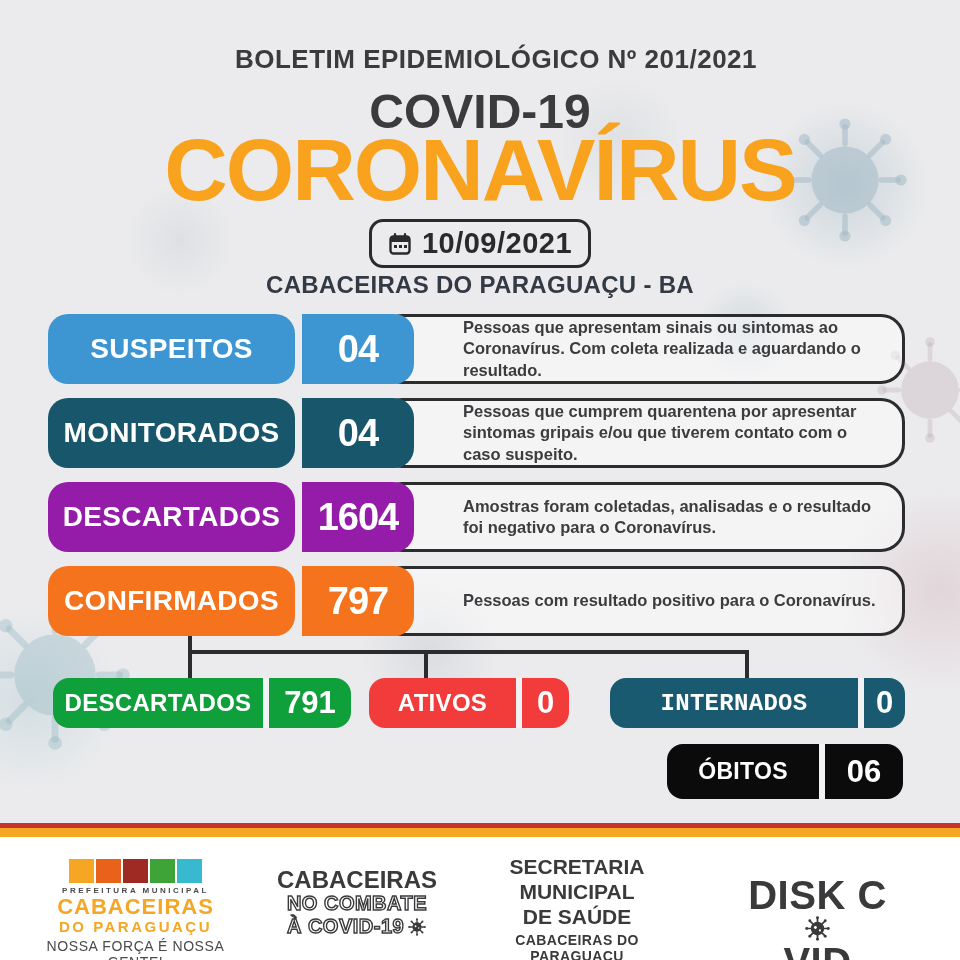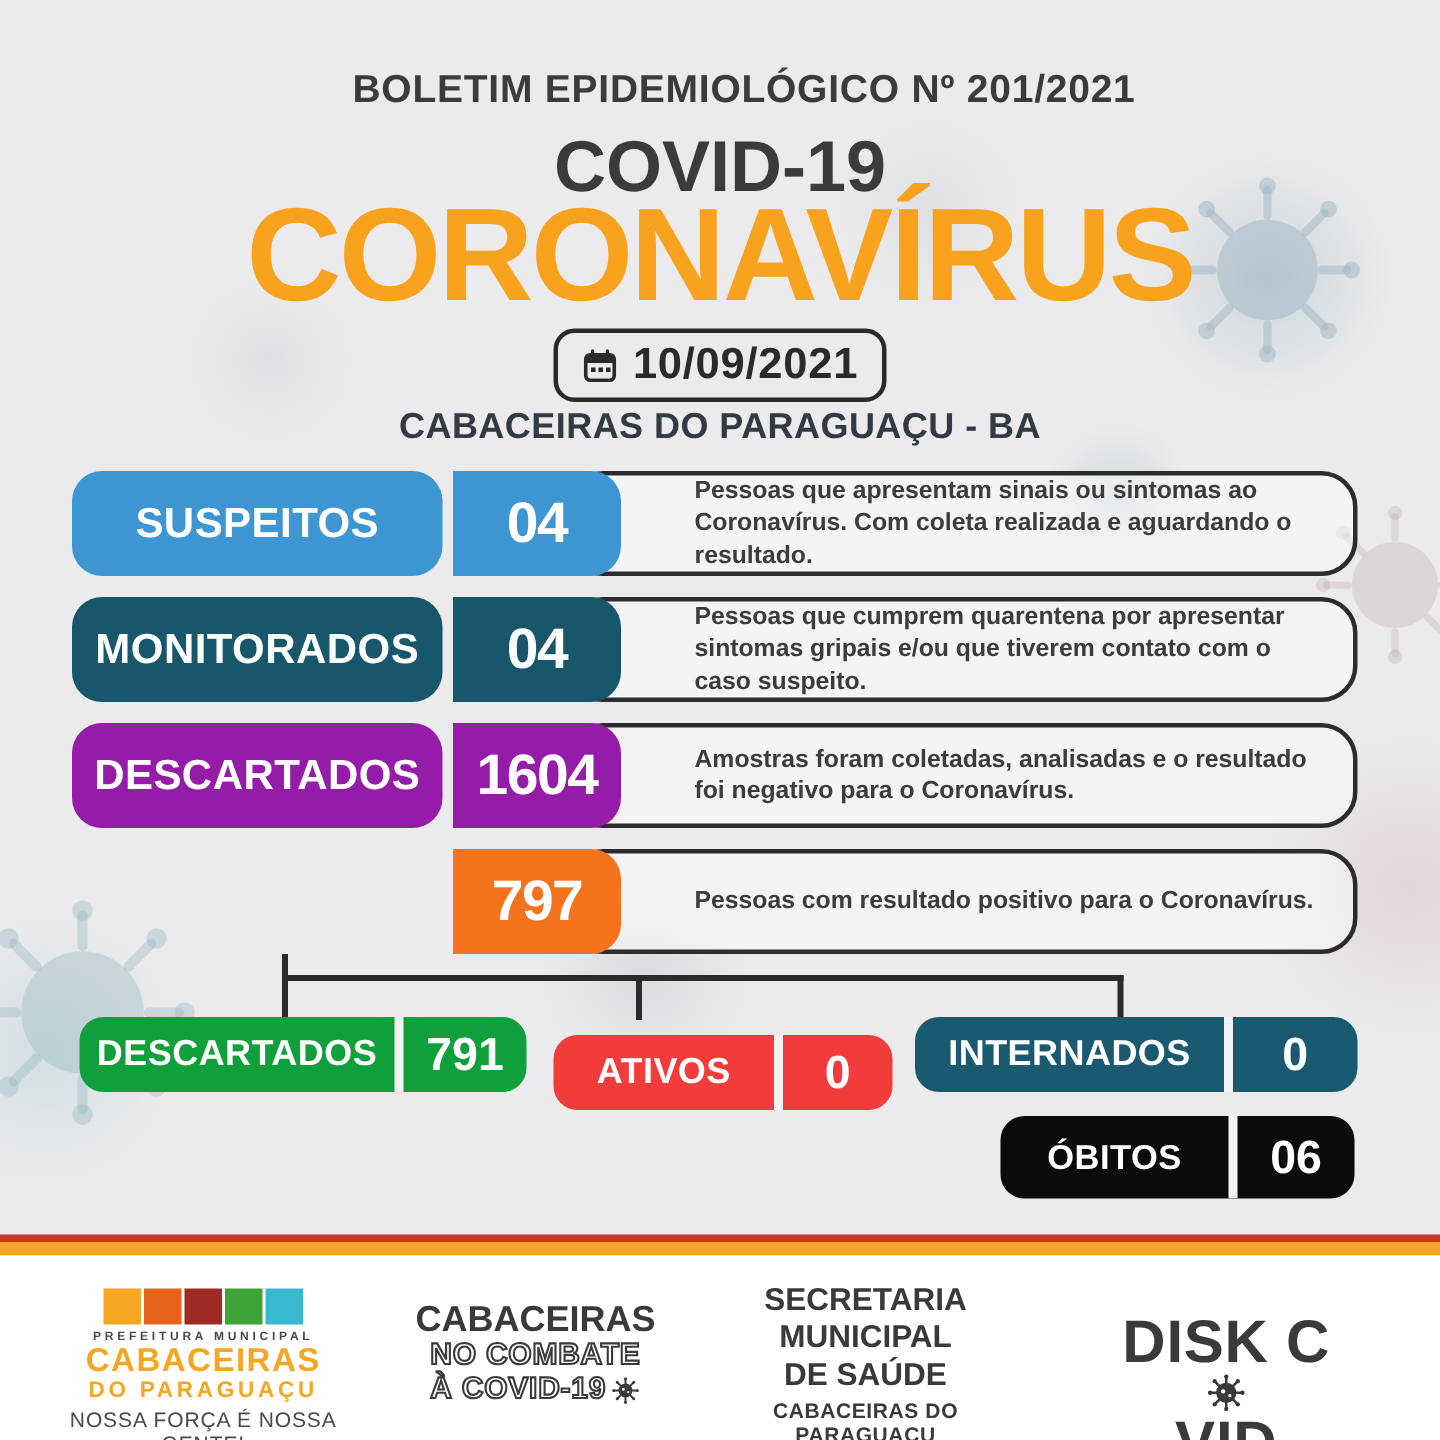--- a/index.html
+++ b/index.html
@@ -56,27 +56,27 @@
   .conn{position:absolute;background:#2B2B2D;z-index:1;}
   .conn-v1{left:188px;top:636px;width:4px;height:44px;}
   .conn-h {left:188px;top:650px;width:561px;height:4px;}
   .conn-v2{left:424px;top:650px;width:4px;height:30px;}
   .conn-v3{left:745px;top:650px;width:4px;height:30px;}
 
   
   .outcome{position:absolute;height:50px;border-radius:16px;background:var(--c);
     color:#fff;font-weight:bold;display:flex;overflow:hidden;z-index:2;}
   .o-recuperados{top:678px;left:53px;width:298px;--c:#0FA03C;}
-  .o-ativos{top:678px;left:369px;width:226px;margin-top:12px;--c:#F23B3B;}
+  .o-ativos{top:678px;left:369px;width:200px;--c:#F23B3B;}
   .o-internados{top:678px;left:610px;width:295px;--c:#1A5A70;}
   .o-obitos{top:744px;left:667px;width:236px;height:55px;--c:#0B0B0B;}
   .o-label{display:flex;align-items:center;justify-content:center;font-size:24px;letter-spacing:.3px;}
   .o-recuperados .o-label{width:210px;}
   .o-ativos .o-label{width:147px;}
-  .o-internados .o-label{width:206px;}
+  .o-internados .o-label{width:248px;font-family:Liberation Mono, monospace;}
   .o-obitos .o-label{width:152px;font-size:23px;}
   .o-divider{width:6px;background:#F2F2F4;}
   .o-num{flex:1;display:flex;align-items:center;justify-content:center;font-size:31px;}
 
   
   .stripe-red{position:absolute;left:0;top:823px;width:100%;height:5px;background:#C8342C;z-index:3;}
   .stripe-yellow{position:absolute;left:0;top:828px;width:100%;height:9px;background:#F5A623;z-index:3;}
   .footer{position:absolute;left:0;top:837px;width:960px;height:123px;background:#FFFFFF;z-index:3;}
   .f-col{position:absolute;text-align:center;color:#3A3A3C;}
   .col-pref{left:38px;top:22px;width:195px;}
@@ -211,20 +211,21 @@
         <div class="desc-text">Amostras foram coletadas, analisadas e o resultado foi negativo para o Coronavírus.</div>
       </div>
       <div class="label-box">DESCARTADOS</div>
       <div class="num-box">1604</div>
     </div>
 
     <div class="stat-row row-confirmados">
       <div class="desc-box">
         <div class="desc-text">Pessoas com resultado positivo para o Coronavírus.</div>
       </div>
+      <div class="label-box">CONFIRMADOS</div>
       <div class="num-box">797</div>
     </div>
 
     <div class="conn conn-v1"></div>
     <div class="conn conn-h"></div>
     <div class="conn conn-v2"></div>
     <div class="conn conn-v3"></div>
 
     <div class="outcome o-recuperados">
       <div class="o-label">DESCARTADOS</div>

